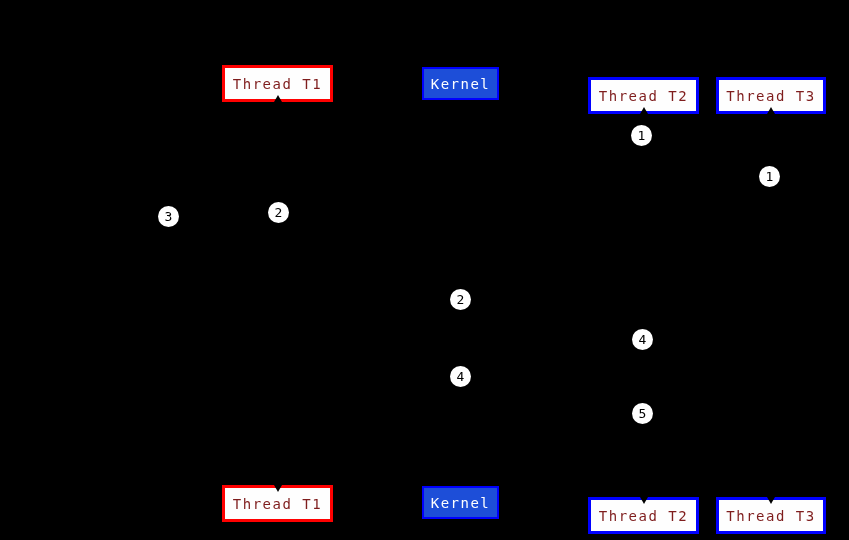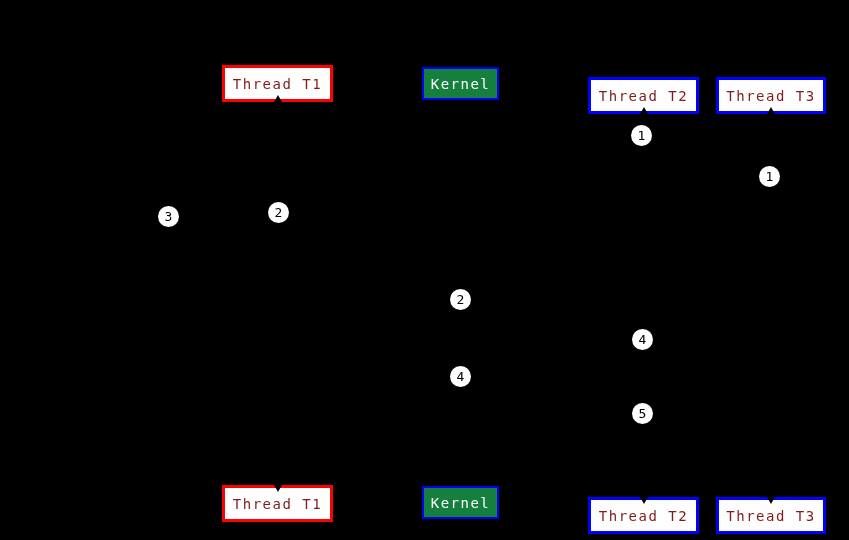--- a/index.html
+++ b/index.html
@@ -25,21 +25,21 @@
     align-items: center;
     justify-content: center;
     font-size: 14px;
     letter-spacing: 1.5px;
     color: #7f1d1d;
     white-space: nowrap;
   }
   .red-outline  { border: 3px solid #ff0000; }
   .blue-outline { border: 3px solid #0000ff; margin-top: 12px; }
   .blue-filled  {
-    background: #15803d;
+    background: #1d4ed8;
     border: 2px solid #0000ff;
     color: #ffffff;
     height: 33px;
   }
   
   .t1-top { left: 222px; top: 65px; width: 111px; }
   .k-top  { left: 422px; top: 67px; width: 77px;  }
   .t2-top { left: 588px; top: 65px; width: 111px; }
   .t3-top { left: 716px; top: 65px; width: 110px; }
   

